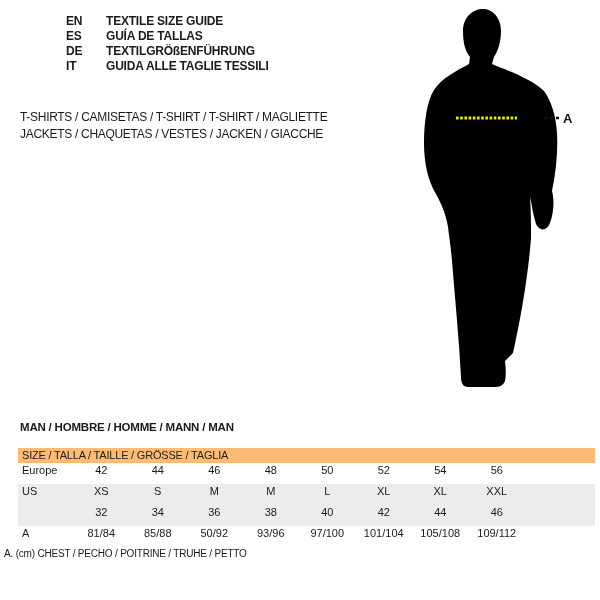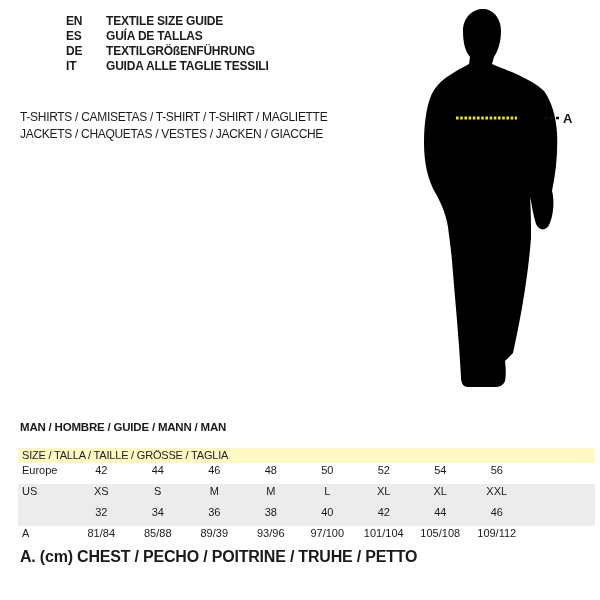--- a/index.html
+++ b/index.html
@@ -12,27 +12,27 @@
   .lang-row{display:flex;font-weight:bold;font-size:12px;line-height:15px;letter-spacing:-0.2px;}
   .lang-code{width:40px;margin-left:46px;}
   
   .category-block{position:absolute;left:20px;top:109px;font-weight:normal;font-size:12px;line-height:17px;letter-spacing:-0.3px;}
   
   .figure{position:absolute;left:400px;top:0;width:200px;height:400px;}
   
   .section-title{position:absolute;left:20px;top:421px;font-weight:bold;font-size:11.5px;letter-spacing:-0.2px;}
   
   .size-table{position:absolute;left:18px;top:448px;width:577px;font-size:11px;}
-  .thead{height:15px;line-height:15px;background:#fef9c3;padding-left:4px;color:#222;letter-spacing:-0.2px;}
+  .thead{height:15px;line-height:15px;background:#fdba74;padding-left:4px;color:#222;letter-spacing:-0.2px;}
   .trow{display:flex;height:21px;line-height:15px;}
   .trow.shaded{background:#ececec;}
   .tlabel{width:55px;padding-left:4px;box-sizing:border-box;}
   .tcell{width:56.5px;text-align:center;}
   
-  .footnote{position:absolute;left:20px;top:548px;font-weight:bold;font-size:16px;letter-spacing:-0.2px;}
+  .footnote{position:absolute;left:4px;top:548px;font-weight:normal;font-size:10px;letter-spacing:-0.2px;}
 </style>
 </head>
 <body>
 
 <div class="page">
 
   <div class="lang-block">
     <div class="lang-row">
       <span class="lang-code">EN</span>
       <span class="lang-label">TEXTILE SIZE GUIDE</span>
@@ -81,21 +81,21 @@
          C424,122 427,101 434,90
          C442,78 456,71 469,64
          L470,57
          C465,51 463,42 463,31
          C463,17 473,9 483,9 Z" fill="#000000"></path>
     <line x1="456" y1="118" x2="517" y2="118" stroke-width="3.2" stroke-dasharray="2.6 1.6" stroke="#e8f000"></line>
     <line x1="544" y1="118" x2="559" y2="118" stroke-width="2.4" stroke-dasharray="3.4 2.6" stroke="#111111"></line>
     <text x="563" y="123" font-size="13" font-weight="bold" fill="#111111">A</text>
   </svg>
 
-  <div class="section-title">MAN / HOMBRE / GUIDE / MANN / MAN</div>
+  <div class="section-title">MAN / HOMBRE / HOMME / MANN / MAN</div>
 
   <div class="size-table">
     <div class="thead">SIZE / TALLA / TAILLE / GRÖSSE / TAGLIA</div>
 
     <div class="trow">
       <div class="tlabel">Europe</div>
       <div class="tcell">42</div>
       <div class="tcell">44</div>
       <div class="tcell">46</div>
       <div class="tcell">48</div>
@@ -126,21 +126,21 @@
       <div class="tcell">40</div>
       <div class="tcell">42</div>
       <div class="tcell">44</div>
       <div class="tcell">46</div>
     </div>
 
     <div class="trow">
       <div class="tlabel">A</div>
       <div class="tcell">81/84</div>
       <div class="tcell">85/88</div>
-      <div class="tcell">89/39</div>
+      <div class="tcell">50/92</div>
       <div class="tcell">93/96</div>
       <div class="tcell">97/100</div>
       <div class="tcell">101/104</div>
       <div class="tcell">105/108</div>
       <div class="tcell">109/112</div>
     </div>
   </div>
 
   <div class="footnote">A. (cm) CHEST / PECHO / POITRINE / TRUHE / PETTO</div>
 

